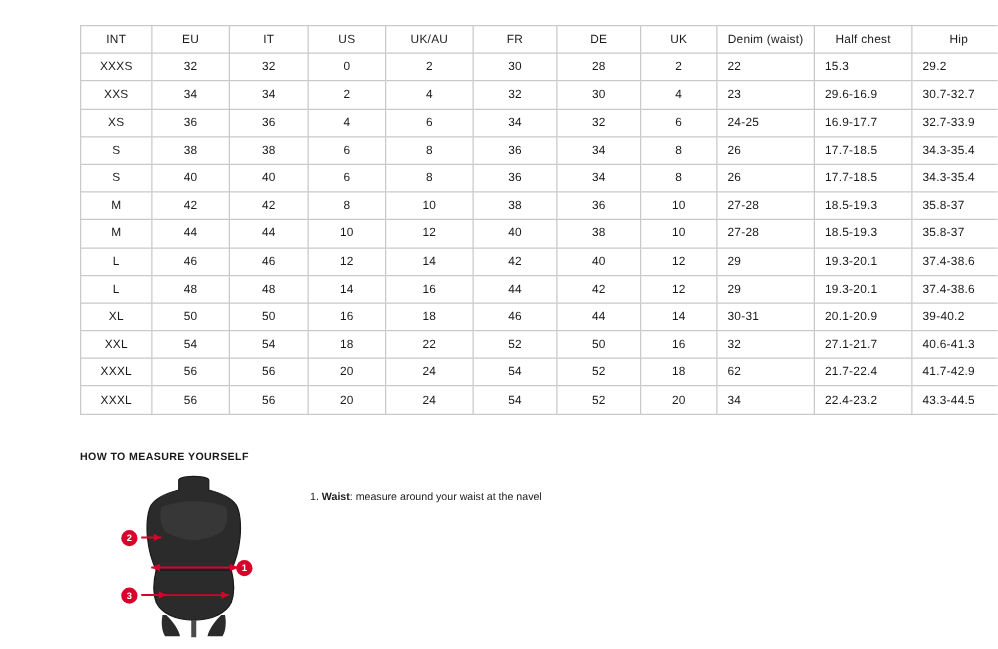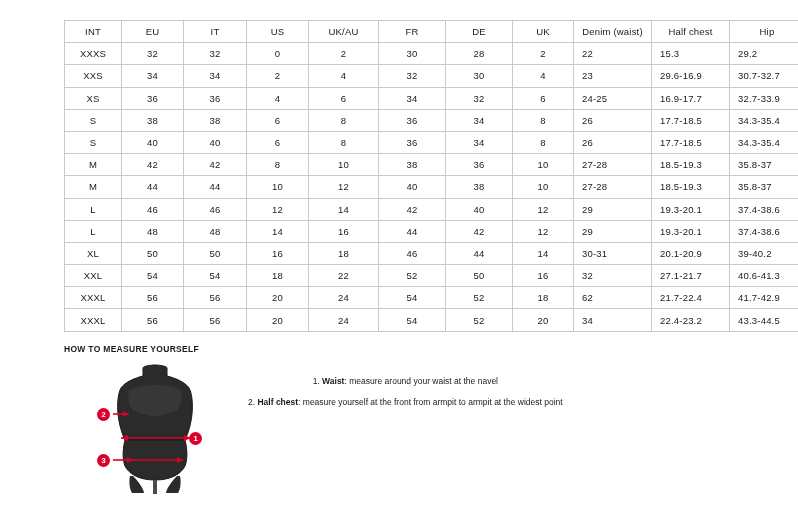--- a/index.html
+++ b/index.html
@@ -54,21 +54,21 @@
   col.c5 { width: 67px; }
   col.c6 { width: 67px; }
   col.c7 { width: 61px; }
   col.c8 { width: 78px; }
   col.c9 { width: 78px; }
   col.c10 { width: 75px; }
 
   #measure-section {
     position: absolute;
     left: 64px;
-    top: 344px;
+    top: 360px;
     width: 700px;
   }
   #measure-title {
     font-size: 8.5px;
     font-weight: bold;
     letter-spacing: 0.3px;
     color: #1a1a1a;
     margin-bottom: 10px;
   }
   #measure-body {
@@ -79,21 +79,20 @@
   #figure-box {
     position: relative;
     width: 125px;
     height: 130px;
     margin-left: 35px;
     flex: 0 0 125px;
   }
   #measure-list {
     margin-left: 24px;
     padding-top: 12px;
-    text-align: center;
   }
   .measure-item {
     font-size: 8.5px;
     color: #1a1a1a;
     margin-bottom: 11px;
     line-height: 1.2;
   }
   .measure-item b {
     font-weight: bold;
   }
@@ -356,16 +355,15 @@
         <line x1="30" y1="96" x2="84" y2="96" stroke="#d9002b" stroke-width="1.4"></line>
         <polygon points="84,96 78,93 78,99" fill="#d9002b"></polygon>
       </svg>
       <div class="bullet" id="bullet-1">1</div>
       <div class="bullet" id="bullet-2">2</div>
       <div class="bullet" id="bullet-3">3</div>
     </div>
 
     <div id="measure-list">
         <div class="measure-item"><span>1.</span> <b>Waist</b><span>: measure around your waist at the navel</span></div>
-        <div class="measure-item"><span>2.</span> <b>Half chest</b><span>: measure yourself at the front from armpit to armpit at the widest point</span></div>
       </div>
   </div>
 </div>
 
 </body></html>

